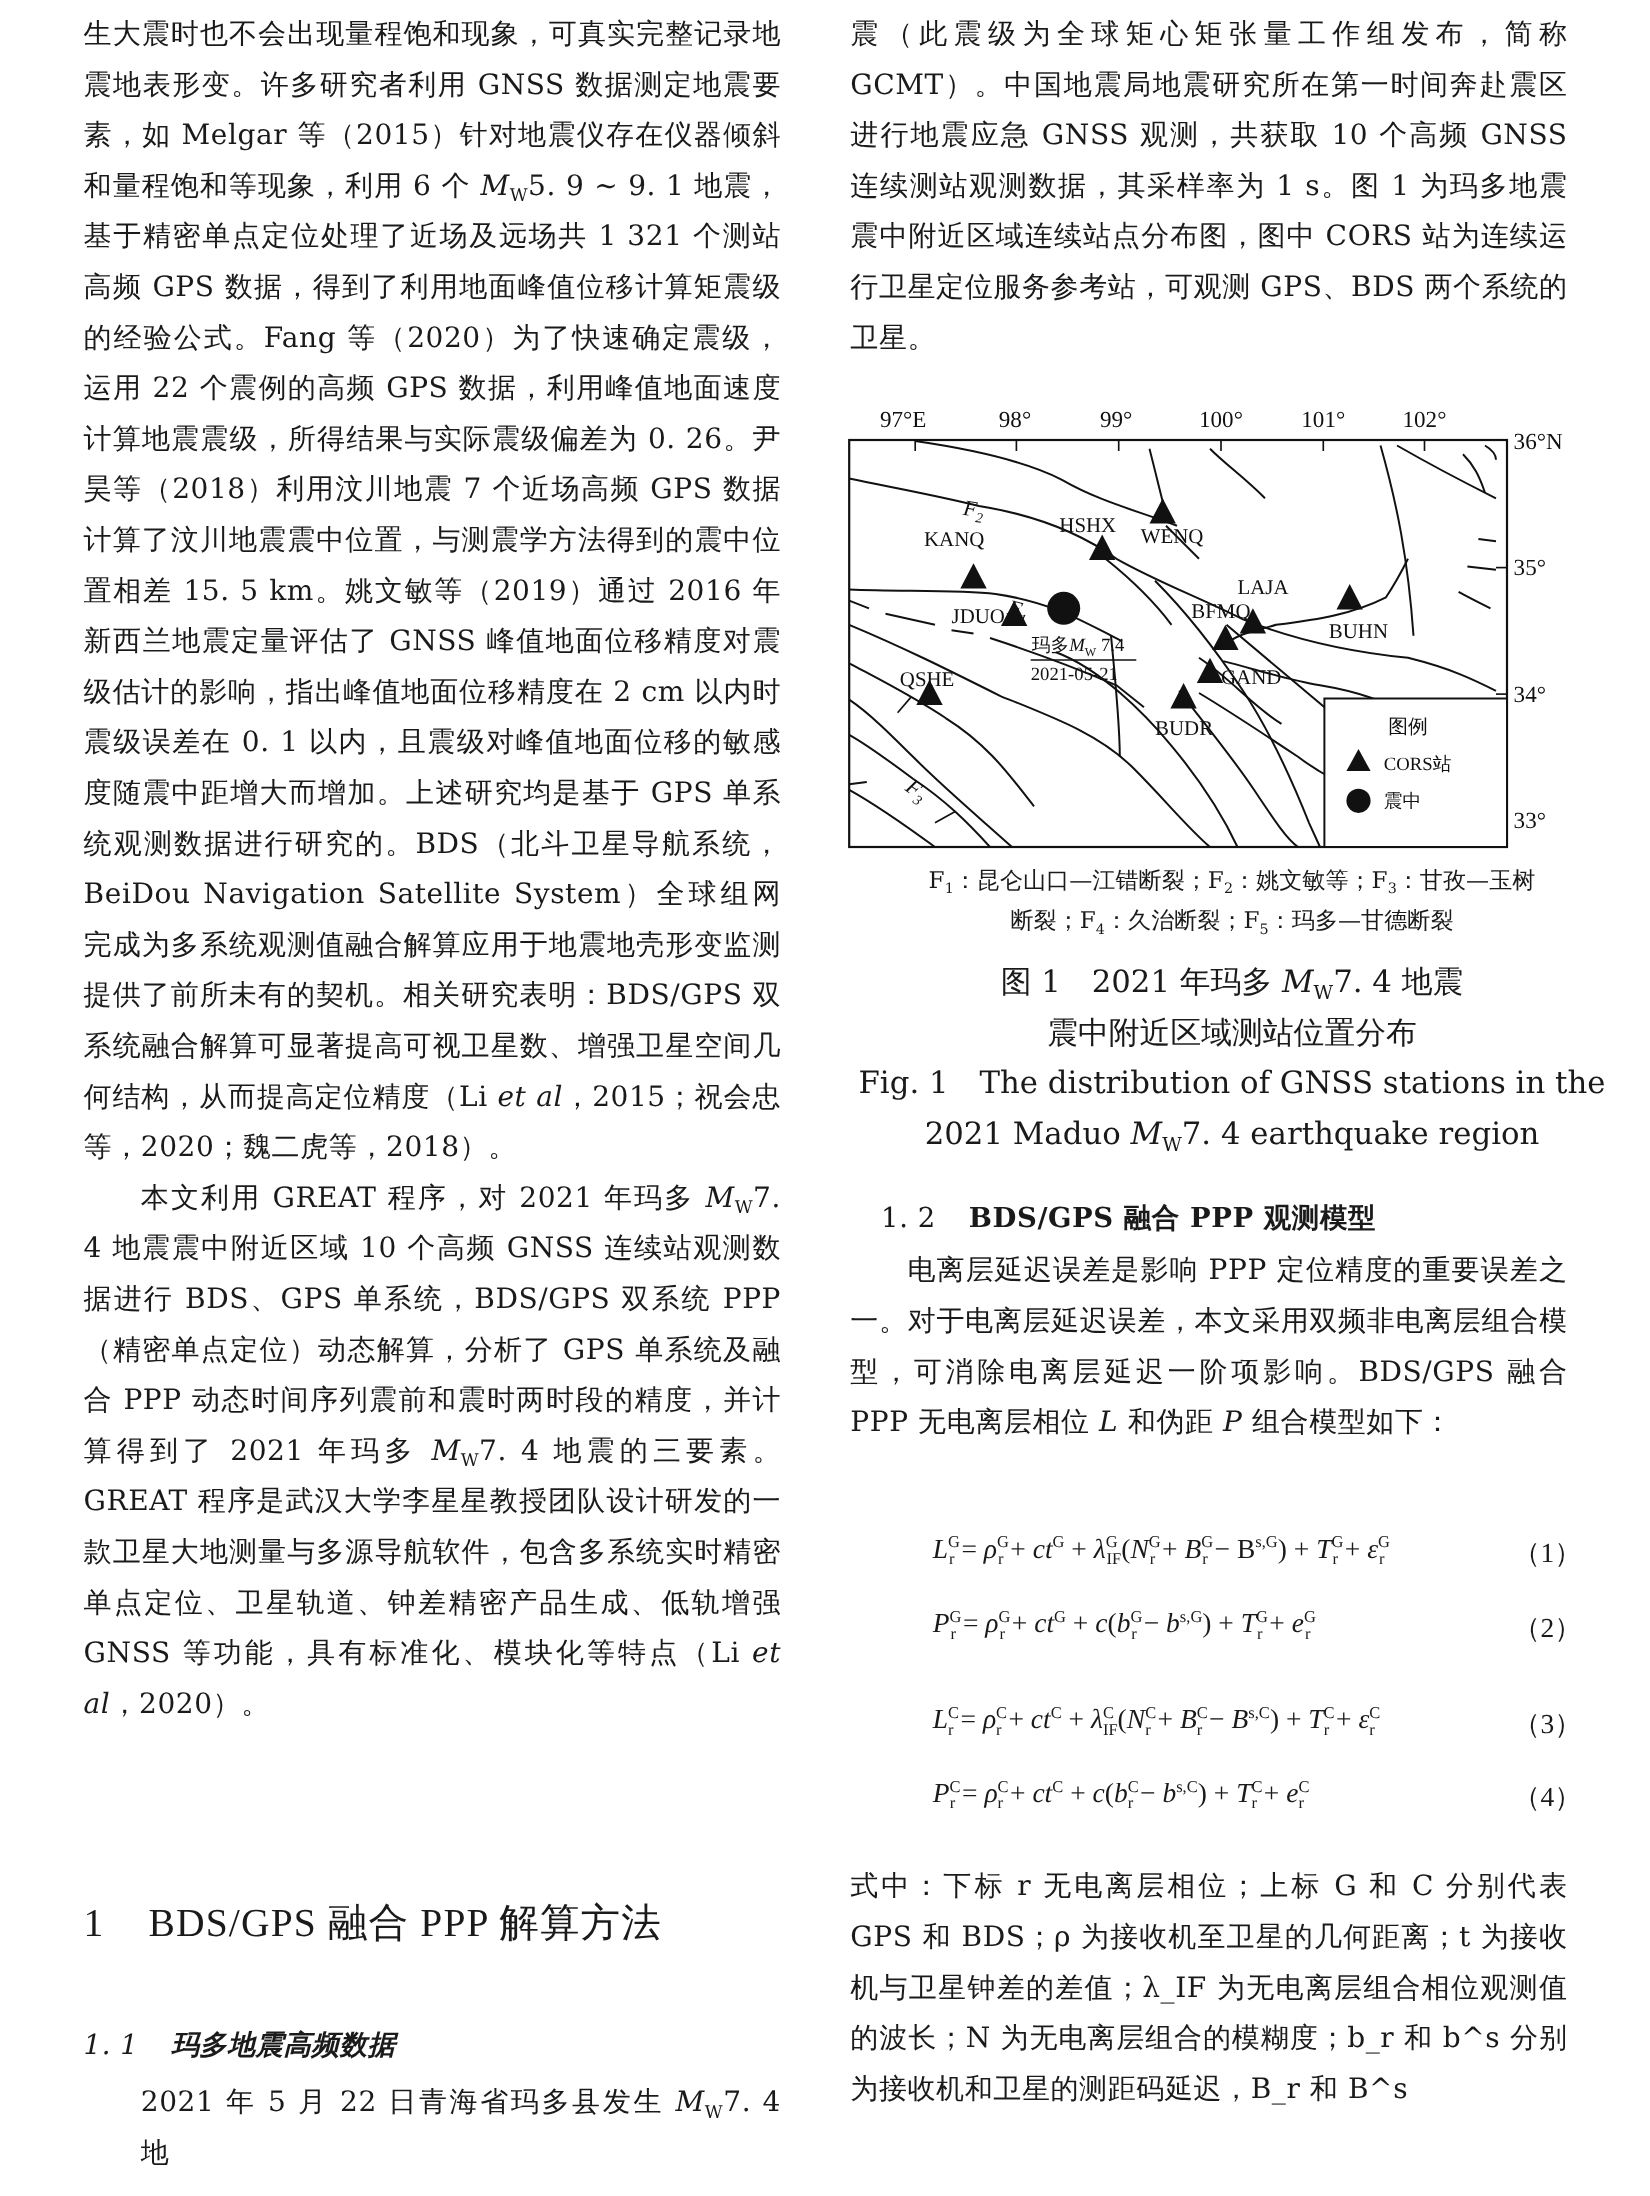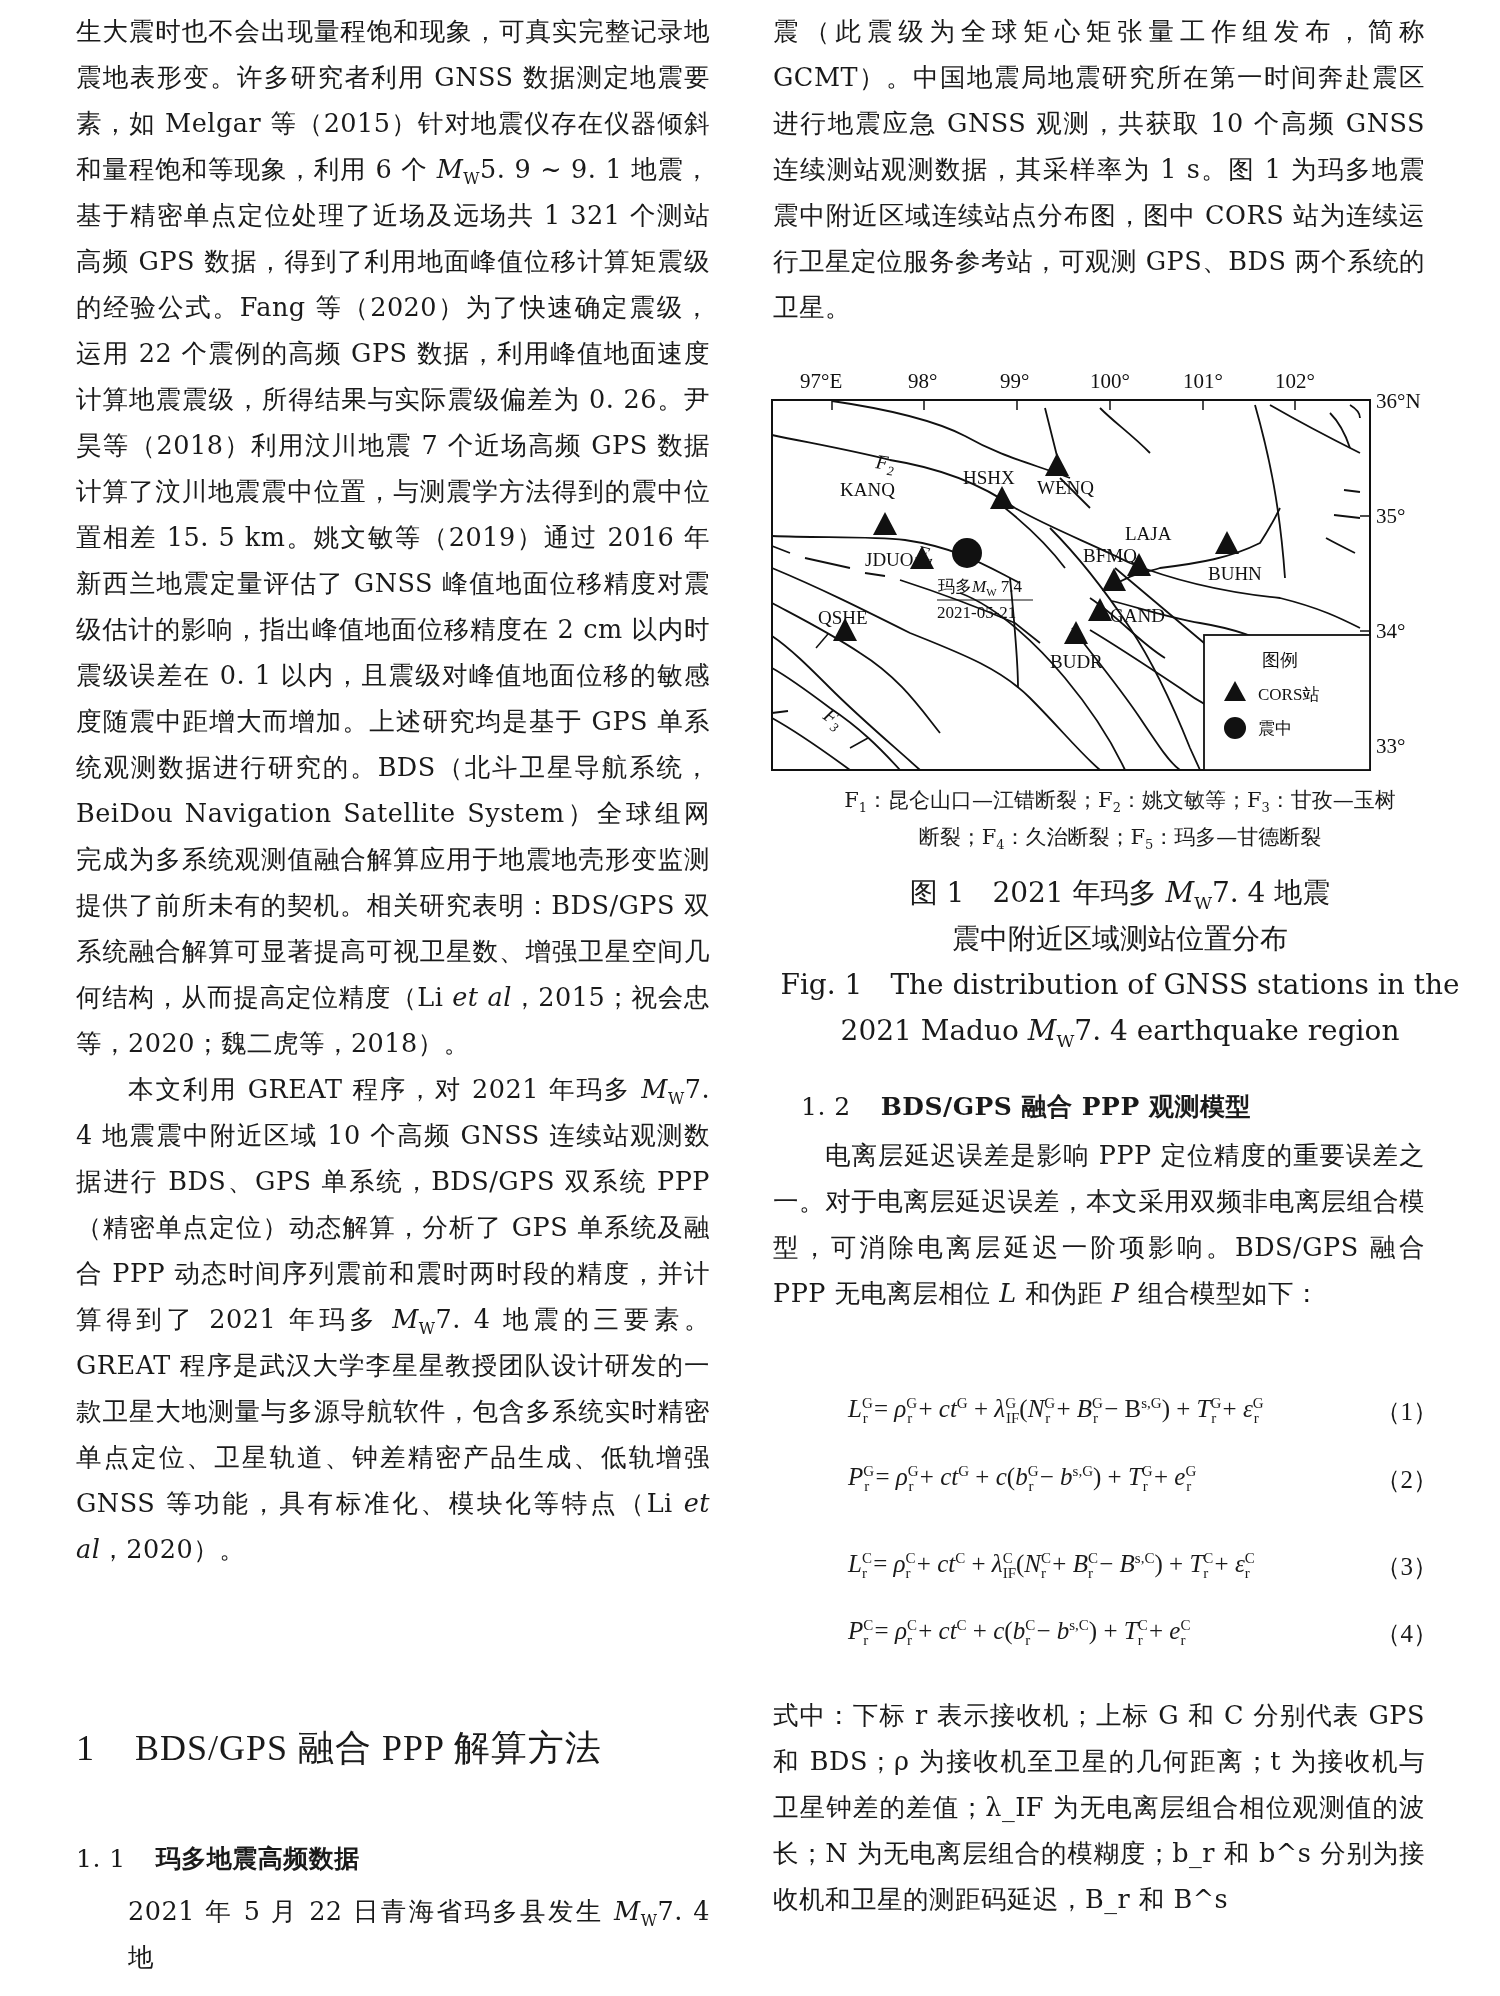--- a/index.html
+++ b/index.html
@@ -44,21 +44,21 @@
 
 <div class="col col-left" style="top:8px;">
   <p class="para"><span>生大震时也不会出现量程饱和现象，可真实完整记录地震地表形变。许多研究者利用 GNSS 数据测定地震要素，如 Melgar 等（2015）针对地震仪存在仪器倾斜和量程饱和等现象，利用 6 个</span> <span class="it">M</span><sub>W</sub><span>5. 9 ~ 9. 1 地震，基于精密单点定位处理了近场及远场共 1 321 个测站高频 GPS 数据，得到了利用地面峰值位移计算矩震级的经验公式。Fang 等（2020）为了快速确定震级，运用 22 个震例的高频 GPS 数据，利用峰值地面速度计算地震震级，所得结果与实际震级偏差为 0. 26。尹昊等（2018）利用汶川地震 7 个近场高频 GPS 数据计算了汶川地震震中位置，与测震学方法得到的震中位置相差 15. 5 km。姚文敏等（2019）通过 2016 年新西兰地震定量评估了 GNSS 峰值地面位移精度对震级估计的影响，指出峰值地面位移精度在 2 cm 以内时震级误差在 0. 1 以内，且震级对峰值地面位移的敏感度随震中距增大而增加。上述研究均是基于 GPS 单系统观测数据进行研究的。BDS（北斗卫星导航系统，BeiDou Navigation Satellite System）全球组网完成为多系统观测值融合解算应用于地震地壳形变监测提供了前所未有的契机。相关研究表明：BDS/GPS 双系统融合解算可显著提高可视卫星数、增强卫星空间几何结构，从而提高定位精度（Li </span><span class="it">et al</span><span>，2015；祝会忠等，2020；魏二虎等，2018）。</span></p>
   <p class="para indent"><span>本文利用 GREAT 程序，对 2021 年玛多 </span><span class="it">M</span><sub>W</sub><span>7. 4 地震震中附近区域 10 个高频 GNSS 连续站观测数据进行 BDS、GPS 单系统，BDS/GPS 双系统 PPP（精密单点定位）动态解算，分析了 GPS 单系统及融合 PPP 动态时间序列震前和震时两时段的精度，并计算得到了 2021 年玛多 </span><span class="it">M</span><sub>W</sub><span>7. 4 地震的三要素。GREAT 程序是武汉大学李星星教授团队设计研发的一款卫星大地测量与多源导航软件，包含多系统实时精密单点定位、卫星轨道、钟差精密产品生成、低轨增强 GNSS 等功能，具有标准化、模块化等特点（Li </span><span class="it">et al</span><span>，2020）。</span></p>
 </div>
 
 <div class="h1" style="left:76px; top:1724px;">
   <span>1</span><span style="display:inline-block;width:40px;"></span><span>BDS/GPS 融合 PPP 解算方法</span>
 </div>
 
-<div class="h2" style="left:76px; top:1842px;">
+<div class="h2" style="left:76px; top:1842px;font-style:italic;">
   <span class="num">1. 1</span><span>玛多地震高频数据</span>
 </div>
 
 <p class="para" style="position:absolute; left:128px; top:1888px; width:582px;">
   <span>2021 年 5 月 22 日青海省玛多县发生 </span><span class="it">M</span><sub>W</sub><span>7. 4 地</span>
 </p>
 
 <div class="col col-right" style="top:8px;">
   <p class="para">震（此震级为全球矩心矩张量工作组发布，简称 GCMT）。中国地震局地震研究所在第一时间奔赴震区进行地震应急 GNSS 观测，共获取 10 个高频 GNSS 连续测站观测数据，其采样率为 1 s。图 1 为玛多地震震中附近区域连续站点分布图，图中 CORS 站为连续运行卫星定位服务参考站，可观测 GPS、BDS 两个系统的卫星。</p>
 </div>
@@ -221,13 +221,13 @@
 </div>
 <div class="eq" style="top:1550px;">
   <i>L</i><sup>C</sup><sub style="margin-left:-10px;">r</sub> = <i>ρ</i><sup>C</sup><sub style="margin-left:-10px;">r</sub> + <i>ct</i><sup>C</sup> + <i>λ</i><sup>C</sup><sub style="margin-left:-10px;">IF</sub>(<i>N</i><sup>C</sup><sub style="margin-left:-10px;">r</sub> + <i>B</i><sup>C</sup><sub style="margin-left:-10px;">r</sub> − <i>B</i><sup>s,C</sup>) + <i>T</i><sup>C</sup><sub style="margin-left:-10px;">r</sub> + <i>ε</i><sup>C</sup><sub style="margin-left:-10px;">r</sub>
   <span class="num">（3）</span>
 </div>
 <div class="eq" style="top:1617px;">
   <i>P</i><sup>C</sup><sub style="margin-left:-10px;">r</sub> = <i>ρ</i><sup>C</sup><sub style="margin-left:-10px;">r</sub> + <i>ct</i><sup>C</sup> + <i>c</i>(<i>b</i><sup>C</sup><sub style="margin-left:-10px;">r</sub> − <i>b</i><sup>s,C</sup>) + <i>T</i><sup>C</sup><sub style="margin-left:-10px;">r</sub> + <i>e</i><sup>C</sup><sub style="margin-left:-10px;">r</sub>
   <span class="num">（4）</span>
 </div>
 
-<p class="para" style="position:absolute; left:773px; top:1692px; width:652px;">式中：下标 r 表示接收机；上标 G 和 C 分别代表 GPS 和 BDS；ρ 为接收机至卫星的几何距离；t 为接收机与卫星钟差的差值；λ_IF 为无电离层组合相位观测值的波长；N 为无电离层组合的模糊度；b_r 和 b^s 分别为接收机和卫星的测距码延迟，B_r 和 B^s</p>
+<p class="para" style="position:absolute; left:773px; top:1692px; width:652px;">式中：下标 r 无电离层相位；上标 G 和 C 分别代表 GPS 和 BDS；ρ 为接收机至卫星的几何距离；t 为接收机与卫星钟差的差值；λ_IF 为无电离层组合相位观测值的波长；N 为无电离层组合的模糊度；b_r 和 b^s 分别为接收机和卫星的测距码延迟，B_r 和 B^s</p>
 
 </body></html>

